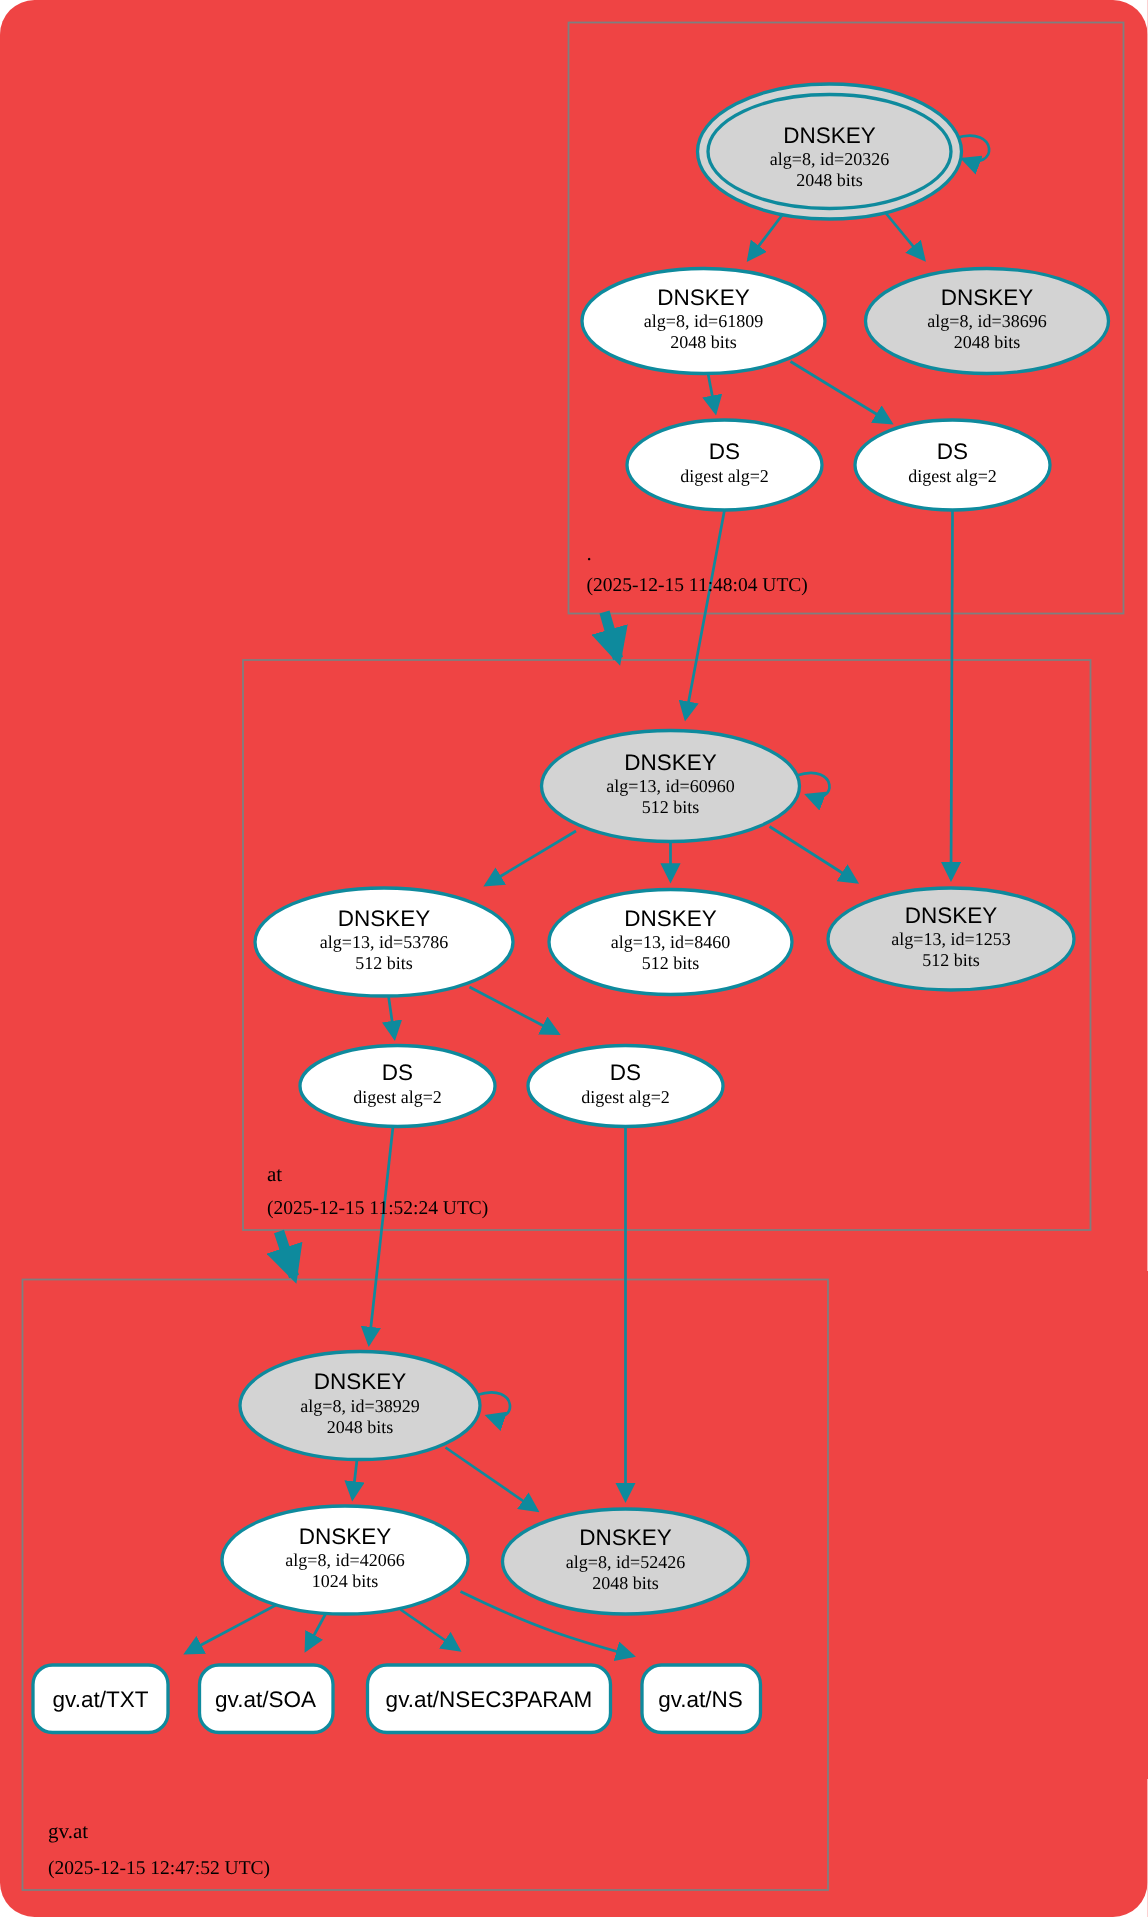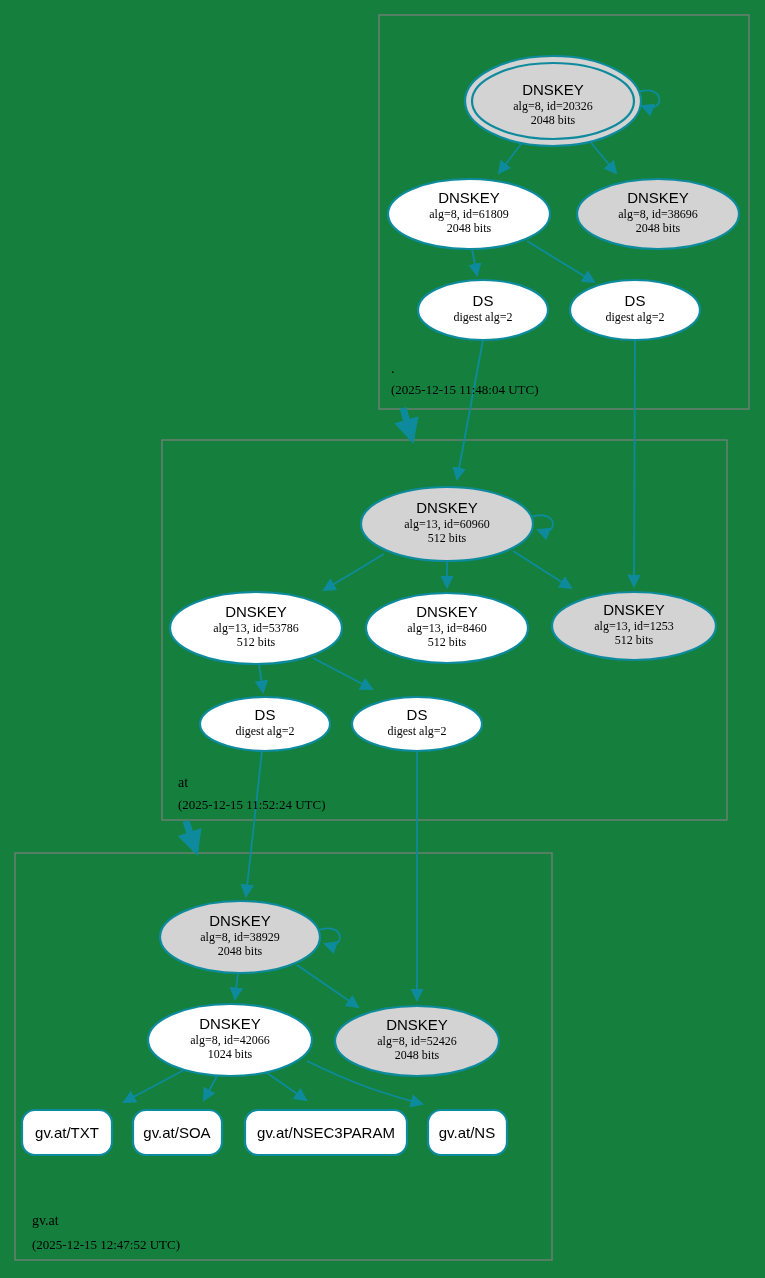--- a/index.html
+++ b/index.html
@@ -1,16 +1,16 @@
 <!DOCTYPE html>
 <html><head>
 <meta charset="utf-8">
 <style>
   html,body{margin:0;padding:0;background:#ffffff;}
-  .stage{position:relative;width:765px;height:1278px;background:#15803d;overflow:hidden;}
+  .stage{position:relative;width:765px;height:1278px;background:#ef4444;overflow:hidden;border-radius:23px;}
   svg{display:block;}
   .zonebox{fill:none;stroke:#7f7f7f;stroke-width:1.2;}
   .edge{fill:none;stroke:#0e8a9d;stroke-width:1.8;}
   .edge-thick{fill:none;stroke:#0e8a9d;stroke-width:7;}
   .nshape{stroke:#0e8a9d;stroke-width:2.2;}
   .fill-secure{fill:#d3d3d3;}
   .fill-plain{fill:#ffffff;}
   .nt{font:15px "Liberation Sans", sans-serif;fill:#000;text-anchor:middle;}
   .nd{font:12px "Liberation Serif", serif;fill:#000;text-anchor:middle;}
   .rr{font:15px "Liberation Sans", sans-serif;fill:#000;text-anchor:middle;}

